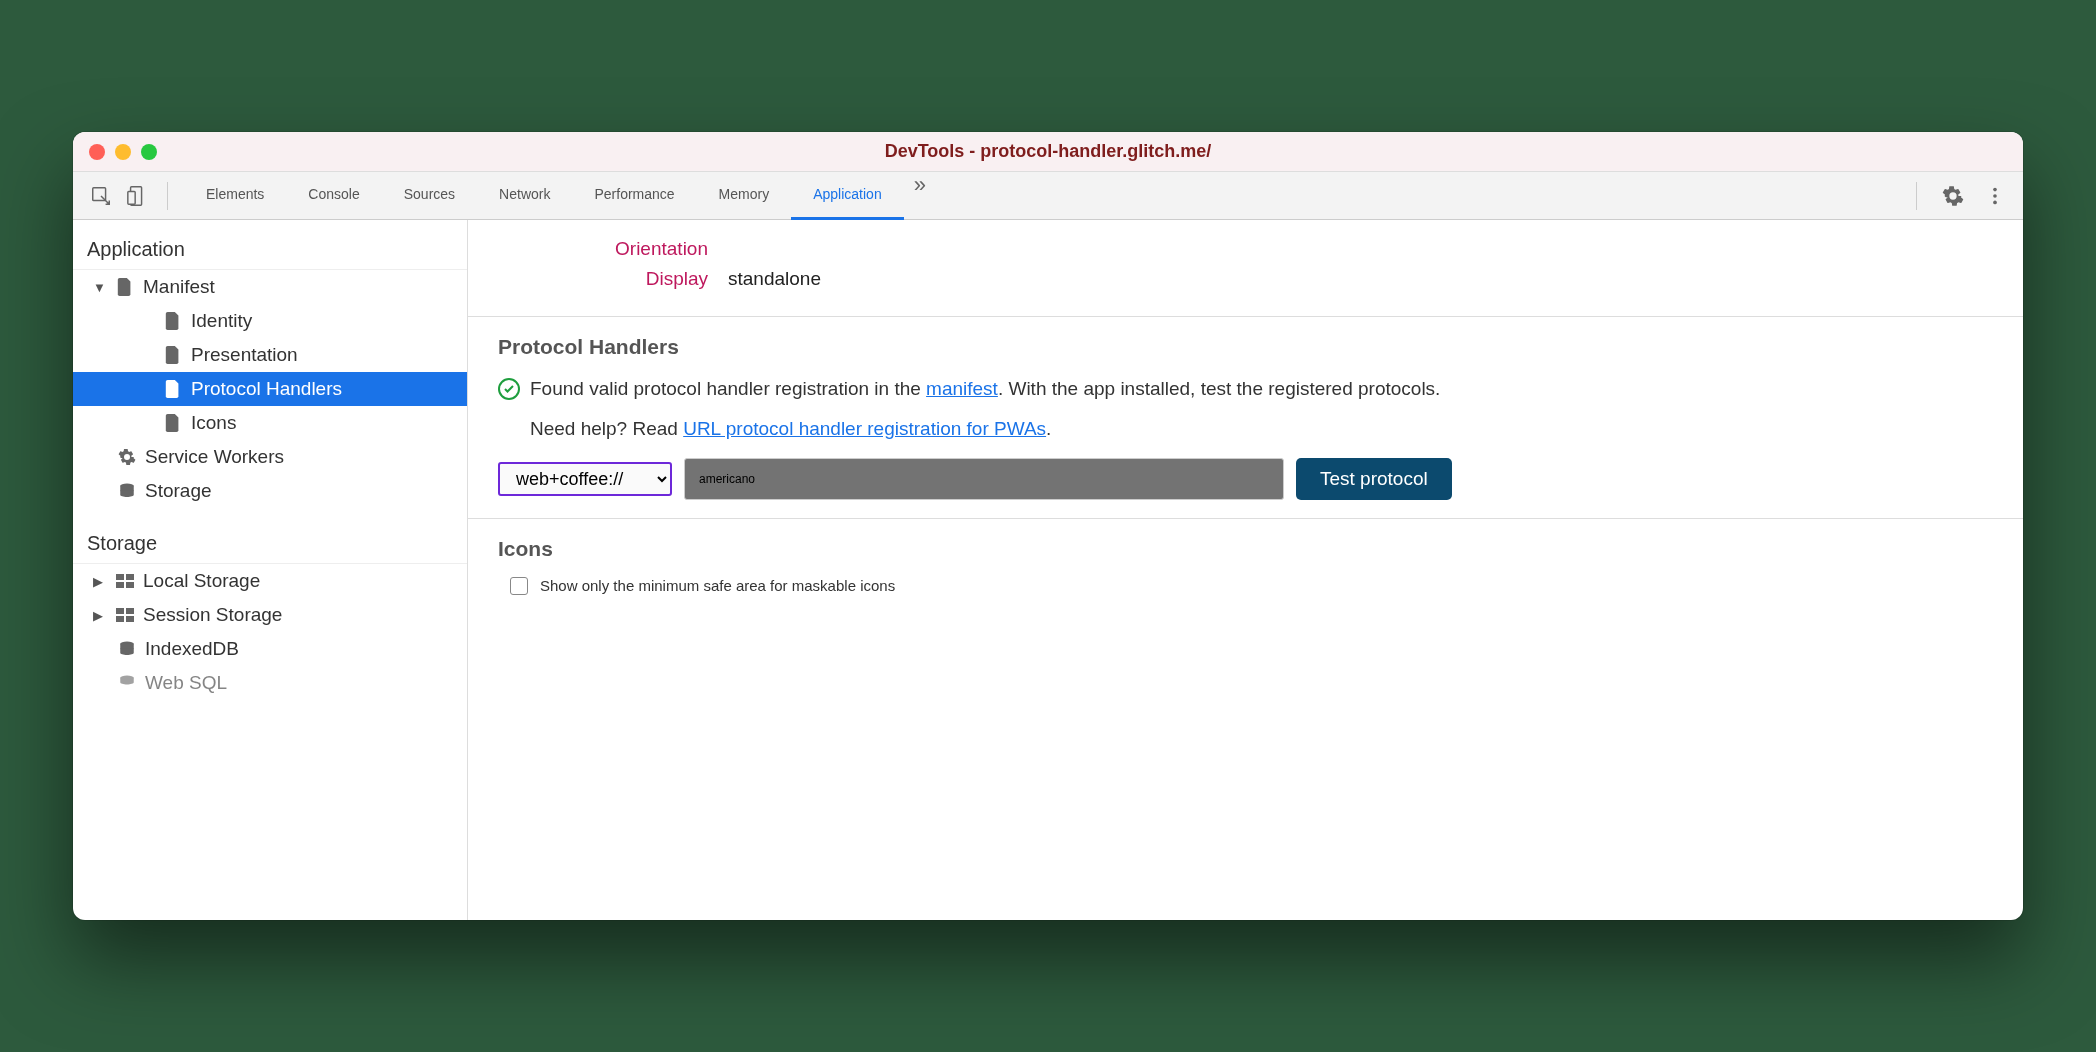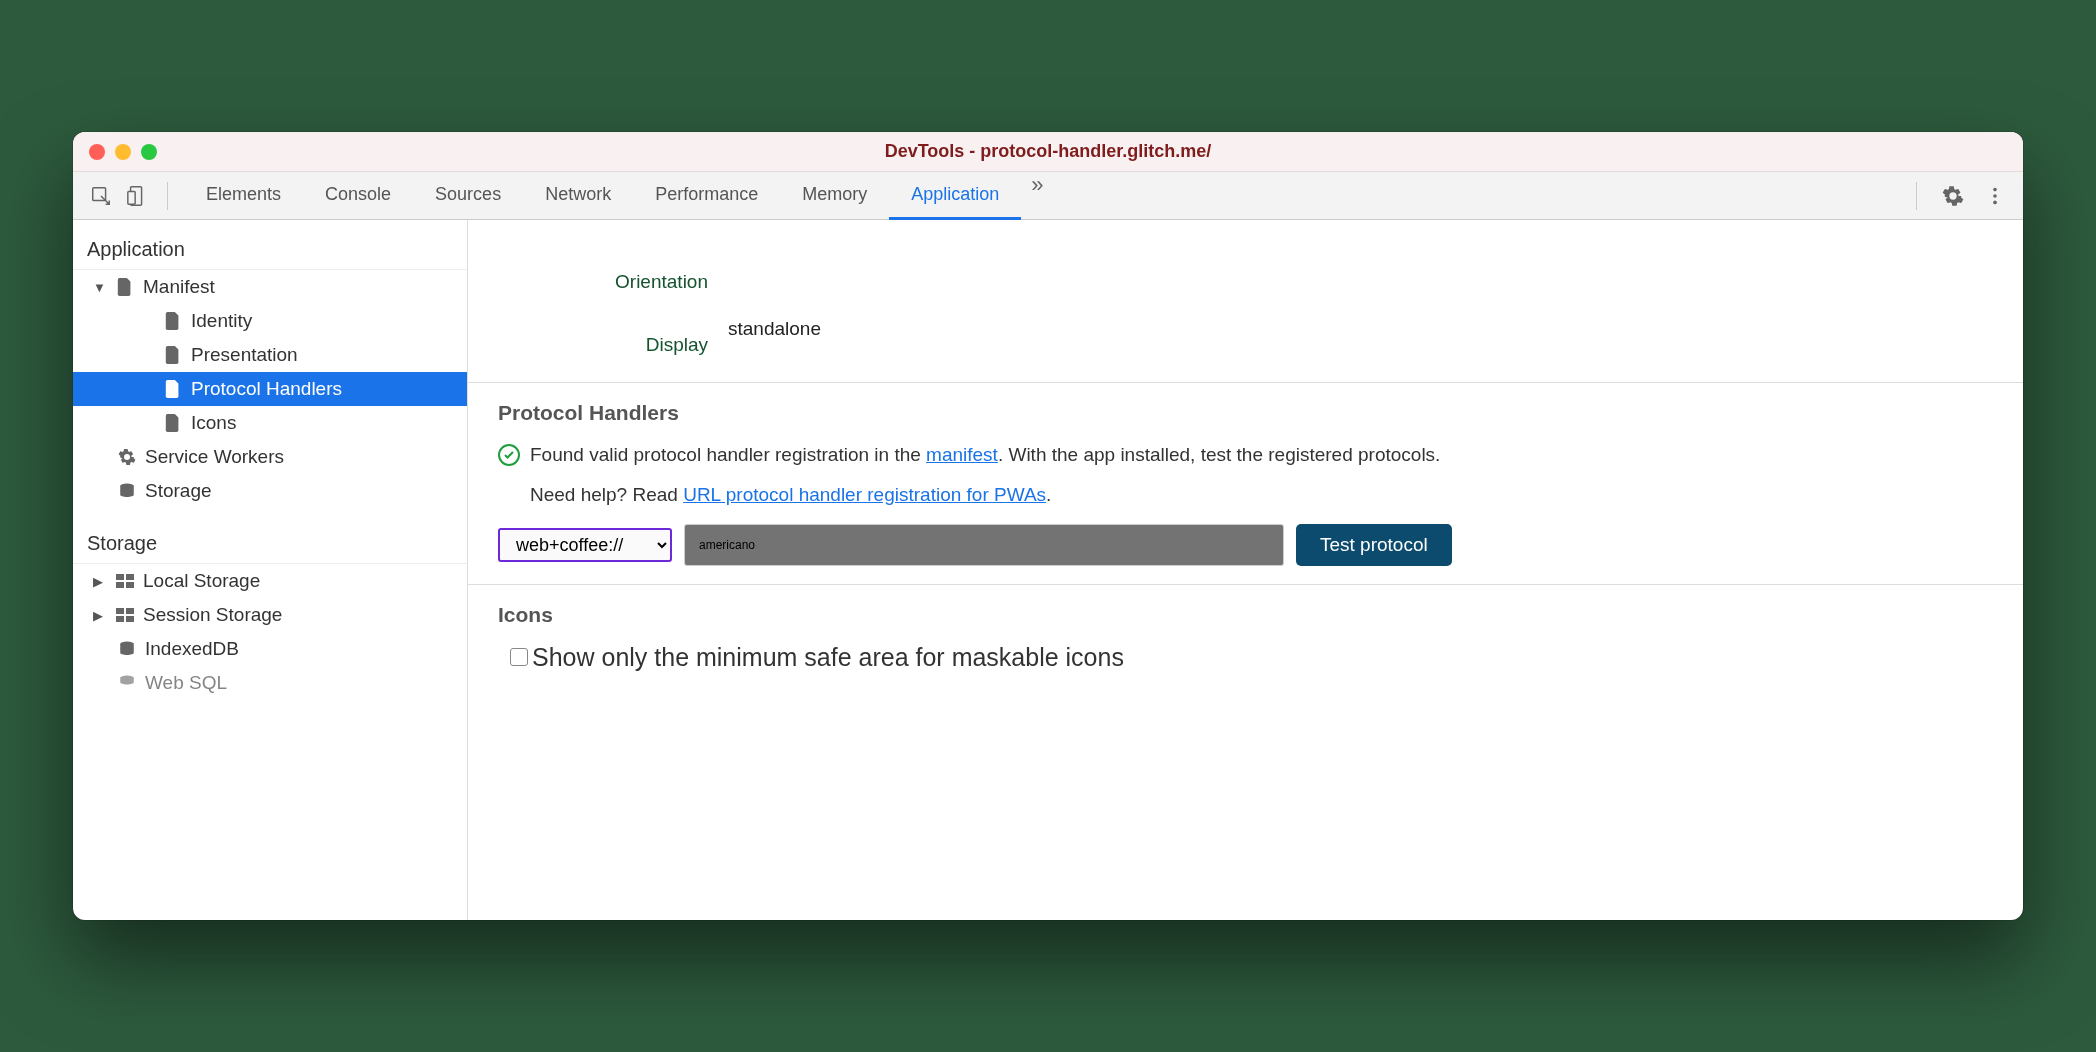--- a/index.html
+++ b/index.html
@@ -54,21 +54,21 @@
   width: 28px; height: 28px;
   display: flex; align-items: center; justify-content: center;
   color: #666;
 }
 .tb-sep { width: 1px; height: 28px; background: #ccc; margin: 0 8px; }
 .tabs { display: flex; gap: 0; flex: 1; }
 .tab {
   padding: 0 22px;
   height: 48px;
   display: flex; align-items: center;
-  font-size: 18px;
+  font-size: 14px;
   color: #555;
   cursor: pointer;
   border-bottom: 3px solid transparent;
 }
 .tab.active { color: #1a73e8; border-bottom-color: #1a73e8; }
 .tb-more { font-size: 22px; color: #666; padding: 0 10px; }
 .tb-right { display: flex; align-items: center; gap: 14px; margin-left: auto; }
 .content { display: flex; height: 700px; }
 .sidebar {
   width: 395px;
@@ -100,21 +100,21 @@
 .side-icon { width: 20px; height: 20px; display: inline-flex; align-items:center; justify-content:center; color:#666; }
 .side-item.selected .side-icon { color:#fff; }
 .main {
   flex: 1;
   overflow-y: auto;
   padding: 0;
 }
 .pane-section { padding: 18px 30px; border-bottom: 1px solid #ddd; }
 .pane-section.no-border { border-bottom: none; }
 .kv { display: flex; align-items: center; gap: 20px; margin-bottom: 8px; }
-.kv-label { color: #14532d; font-size: 19px; width: 210px; text-align: right; margin-top: 33px; }
+.kv-label { color: #be185d; font-size: 19px; width: 210px; text-align: right; }
 .kv-value { color: #222; font-size: 19px; }
 .section-title { font-size: 21px; font-weight: 600; color: #555; margin-bottom: 16px; }
 .status-row { display: flex; align-items: flex-start; gap: 10px; font-size: 19px; color: #333; line-height: 1.5; margin-bottom: 14px; }
 .check-circle {
   width: 22px; height: 22px; border-radius: 50%;
   border: 2.5px solid #1e9e3e; display: inline-flex; align-items:center; justify-content:center;
   flex-shrink: 0; margin-top: 3px;
 }
 .check-circle svg { width: 12px; height: 12px; }
 a.link { color: #1a73e8; text-decoration: underline; }
@@ -132,21 +132,21 @@
   font-size: 12px; border-radius: 3px;
   width: 600px;
 }
 .btn-primary {
   height: 42px; padding: 0 24px;
   background: #0c4a6e; color: #fff;
   border: none; border-radius: 5px;
   font-size: 19px; font-weight: 500;
   cursor: pointer;
 }
-.checkbox-row { display: flex; align-items: center; gap: 4px; font-size: 25px; color: #333; padding-left: 12px; }
+.checkbox-row { display: flex; align-items: center; gap: 12px; font-size: 15px; color: #333; padding-left: 12px; }
 .chk { width: 18px; height: 18px; border: 1.5px solid #888; border-radius: 3px; }
 </style>
 </head>
 <body>
 
 <div class="window">
   <div class="titlebar">
     <div class="traffic">
       <div class="tl red"></div>
       <div class="tl yellow"></div>

